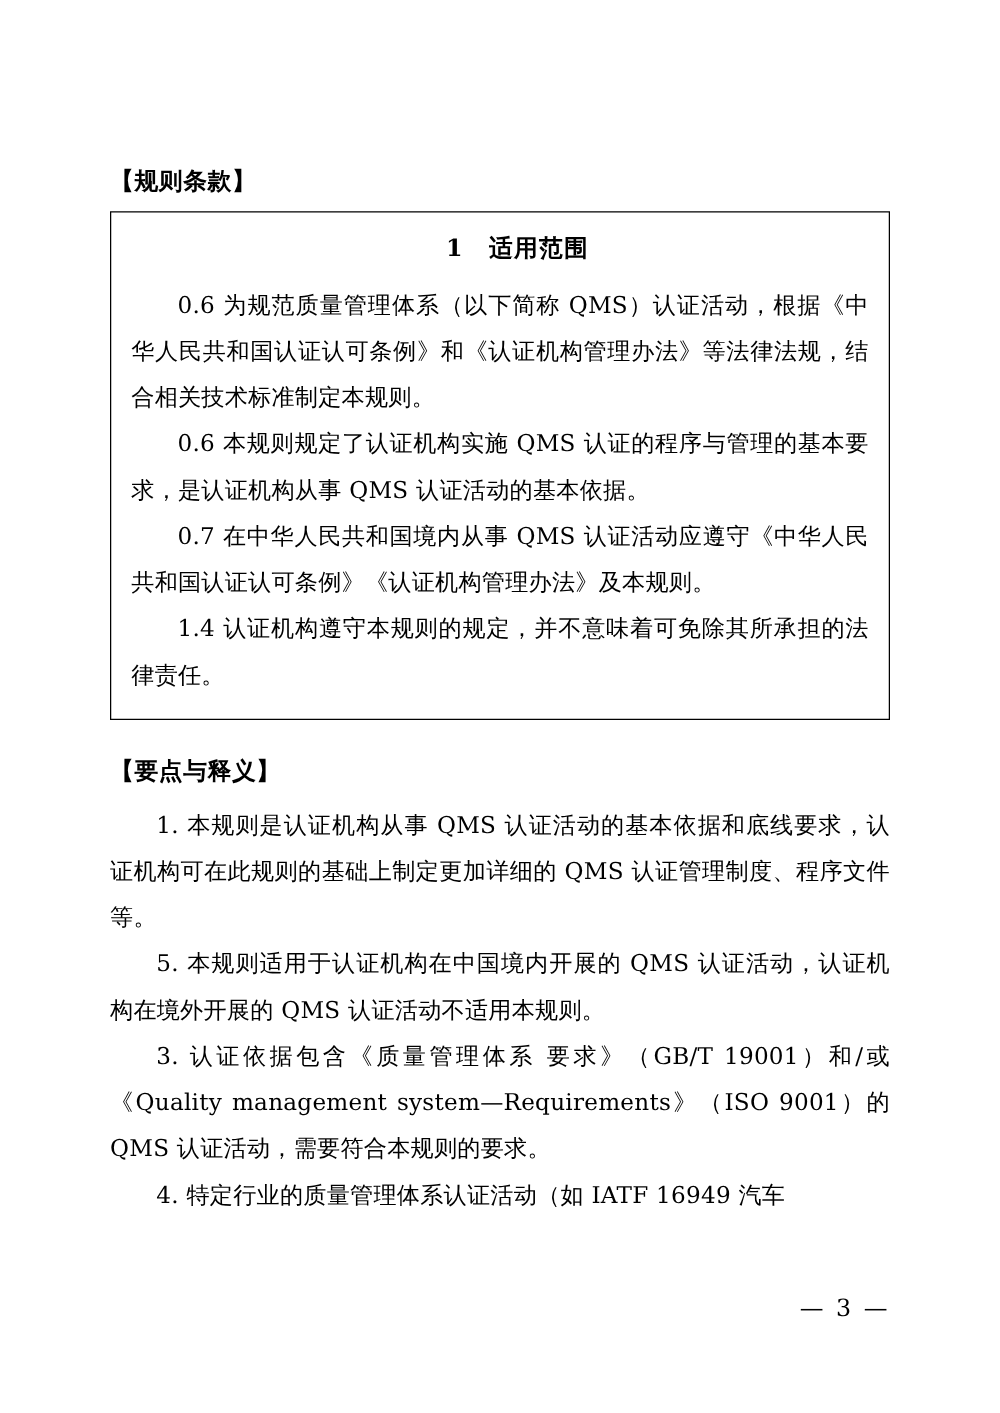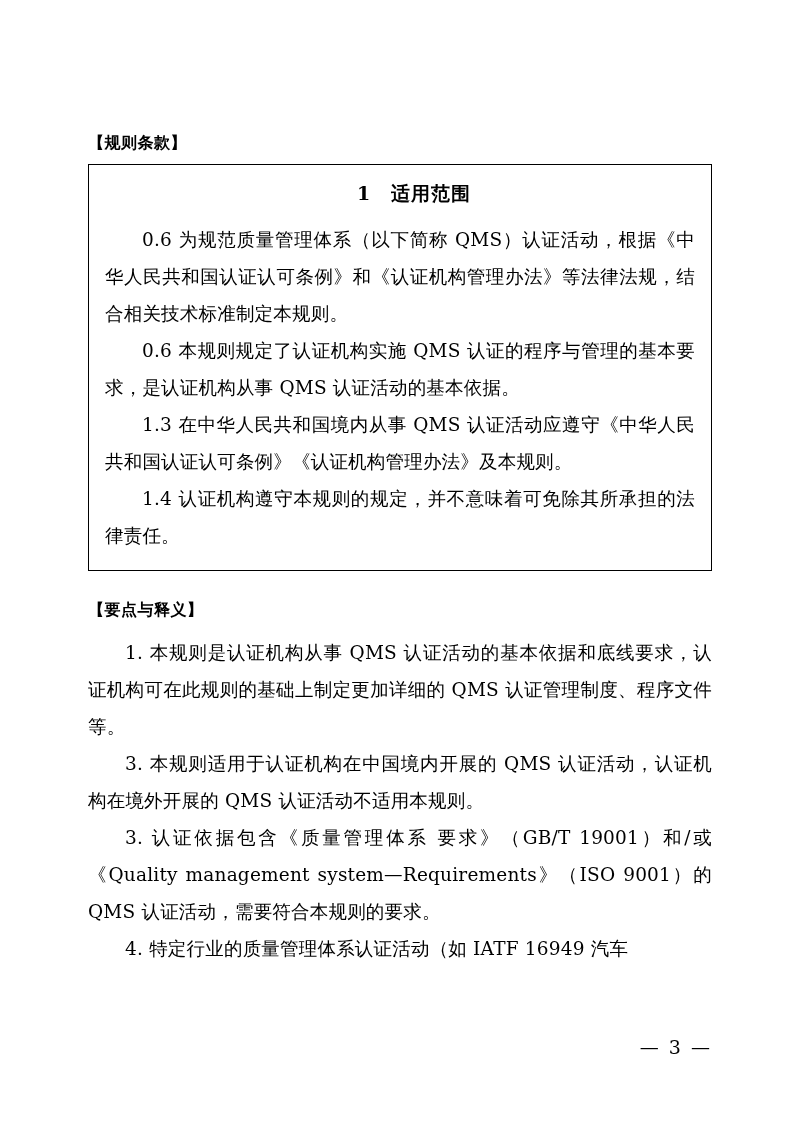--- a/index.html
+++ b/index.html
@@ -18,21 +18,21 @@
   }
   .content {
     position: absolute;
     left: 88px;
     top: 132px;
     width: 624px;
   }
   .section-head {
     font-family: "DejaVu Sans", "Liberation Sans", sans-serif;
     font-weight: bold;
-    font-size: 16px;
+    font-size: 19px;
     letter-spacing: 0.5px;
     margin: 0 0 10px 0;
     line-height: 1.4;
   }
   .rulebox {
     border: 1.5px solid #000;
     padding: 14px 16px 16px 16px;
     box-sizing: border-box;
   }
   .rule-title {
@@ -83,29 +83,29 @@
   <div class="content">
 
     <h2 class="section-head">【规则条款】</h2>
 
     <div class="rulebox">
       <div class="rule-title">
         <span class="num">1</span><span>适用范围</span>
       </div>
       <p class="para">0.6 为规范质量管理体系（以下简称 QMS）认证活动，根据《中华人民共和国认证认可条例》和《认证机构管理办法》等法律法规，结合相关技术标准制定本规则。</p>
       <p class="para">0.6 本规则规定了认证机构实施 QMS 认证的程序与管理的基本要求，是认证机构从事 QMS 认证活动的基本依据。</p>
-      <p class="para">1.3 在中华人民共和国境内从事 QMS 认证活动应遵守《中华人民共和国认证认可条例》《认证机构管理办法》及本规则。</p>
+      <p class="para">0.7 在中华人民共和国境内从事 QMS 认证活动应遵守《中华人民共和国认证认可条例》《认证机构管理办法》及本规则。</p>
       <p class="para">1.4 认证机构遵守本规则的规定，并不意味着可免除其所承担的法律责任。</p>
     </div>
 
     <h2 class="section-head" style="margin-top:28px">【要点与释义】</h2>
 
     <div class="points">
       <p class="para">1. 本规则是认证机构从事 QMS 认证活动的基本依据和底线要求，认证机构可在此规则的基础上制定更加详细的 QMS 认证管理制度、程序文件等。</p>
-      <p class="para">3. 本规则适用于认证机构在中国境内开展的 QMS 认证活动，认证机构在境外开展的 QMS 认证活动不适用本规则。</p>
+      <p class="para">5. 本规则适用于认证机构在中国境内开展的 QMS 认证活动，认证机构在境外开展的 QMS 认证活动不适用本规则。</p>
       <p class="para">3. 认证依据包含《质量管理体系 要求》（GB/T 19001）和/或《Quality management system—Requirements》（ISO 9001）的 QMS 认证活动，需要符合本规则的要求。</p>
       <p class="para">4. 特定行业的质量管理体系认证活动（如 IATF 16949 汽车</p>
     </div>
 
   </div>
 
   <div class="pagenum">— 3 —</div>
 </div>
 
 </body></html>

